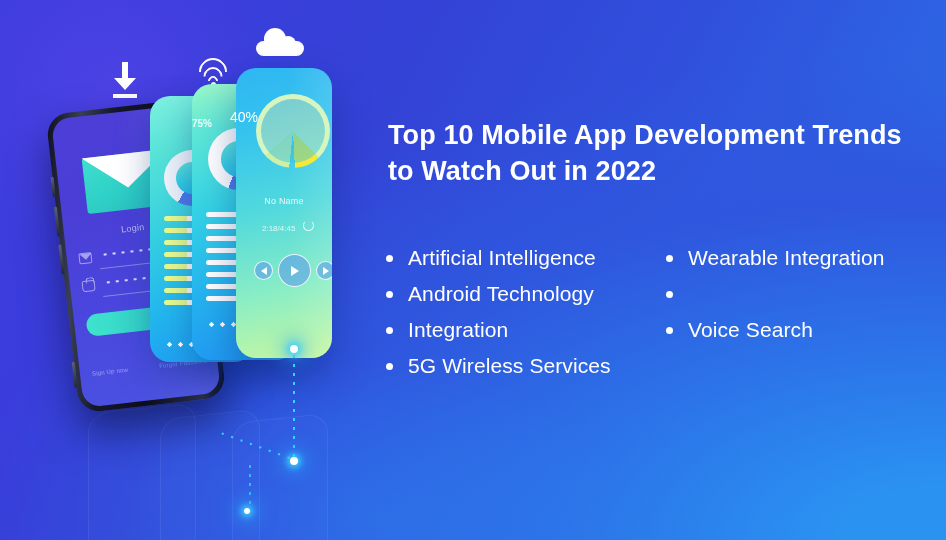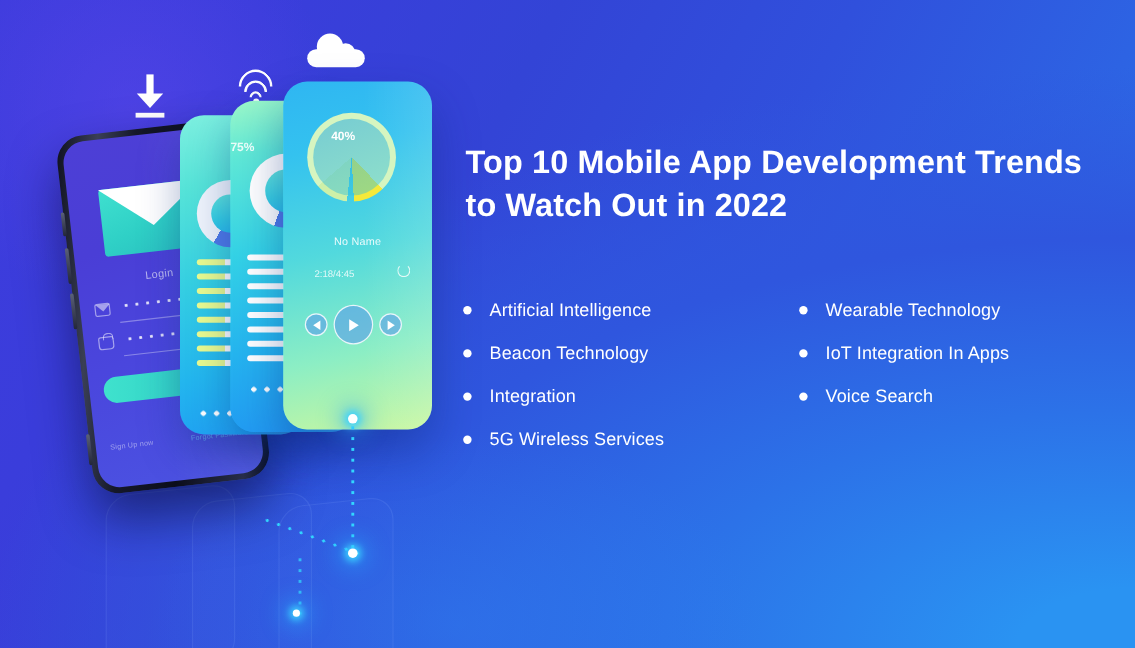--- a/index.html
+++ b/index.html
@@ -124,43 +124,43 @@
     left:150px; top:96px; width:104px; height:266px;
     background:linear-gradient(170deg,#7ef0e0 0%,#55e3d8 22%,#35cfe2 50%,#23b6ee 78%,#1f9ef3 100%);
     box-shadow:0 16px 34px rgba(10,40,120,.35);
   }
   #card2 {
     left:192px; top:84px; width:104px; height:276px;
     background:linear-gradient(170deg,#9cf7c8 0%,#5fe8d6 16%,#34d2e6 44%,#25b4ef 72%,#2196f3 100%);
     box-shadow:0 16px 34px rgba(10,40,120,.35);
   }
   #card3 {
-    left:236px; top:68px; width:124px; height:290px;
+    left:236px; top:68px; width:96px; height:290px;
     background:linear-gradient(168deg,#2fb6f2 0%,#34c2ef 20%,#52d9dd 48%,#8ceec4 76%,#c9f79f 100%);
     box-shadow:0 18px 38px rgba(10,40,120,.4);
   }
   .card-sheen {
     position:absolute; right:0; top:0; width:46%; height:100%;
     background:linear-gradient(90deg, rgba(255,255,255,0), rgba(255,255,255,.12));
   }
 
   
   .donut { position:absolute; border-radius:50%; }
   #donut1 {
     left:16px; top:44px; width:62px; height:62px;
     background:conic-gradient(from 200deg, #ffffff 0turn .60turn, #4f7ae8 .60turn 1turn);
   }
   #donut1::after {
     content:""; position:absolute; left:13px; top:13px; right:13px; bottom:13px;
     border-radius:50%;
     background:linear-gradient(170deg,#63e6dc 0%,#37cfe3 60%,#29bdee 100%);
   }
   #donut1-label {
-    position:absolute; left:0; right:0; top:25px; text-align:right;
-    color:#ffffff; font-size:10px; font-weight:bold; z-index:2;
+    position:absolute; left:0; right:0; top:25px; text-align:center;
+    color:#ffffff; font-size:14px; font-weight:normal; z-index:2;
   }
   #donut2 {
     left:14px; top:54px; width:56px; height:56px;
     background:conic-gradient(from 210deg, #eef3fb 0turn .52turn, #4f7ae8 .52turn 1turn);
   }
   #donut2::after {
     content:""; position:absolute; left:12px; top:12px; right:12px; bottom:12px;
     border-radius:50%;
     background:linear-gradient(170deg,#5fe4db 0%,#33cde4 60%,#27b9ee 100%);
   }
@@ -296,21 +296,21 @@
   
   #content { position:absolute; left:386px; top:0; width:560px; height:540px; }
   #title {
     position:absolute; left:2px; top:118px; width:536px;
     color:#ffffff; font-size:27px; line-height:1.33; letter-spacing:.1px;
   }
   #lists { position:absolute; left:0; top:240px; width:560px; display:flex; }
   .trend-col { width:290px; }
   .trend-item {
     display:flex; align-items:center; height:36px; color:#ffffff;
-    font-size:15px; letter-spacing:.1px;text-align:right;
+    font-size:21px; letter-spacing:.1px;text-align:right;
   }
   .bullet {
     width:7px; height:7px; border-radius:50%; background:#ffffff;
     margin-right:15px; flex:0 0 auto;
   }
 </style>
 </head>
 <body>
 
 <div id="bg">
@@ -448,40 +448,39 @@
 
   <div id="lists">
 
     <div class="trend-col">
       <div class="trend-item">
         <span class="bullet"></span>
         <span>Artificial Intelligence</span>
       </div>
       <div class="trend-item">
         <span class="bullet"></span>
-        <span>Beacon Technology</span>
+        <span>Android Technology</span>
       </div>
       <div class="trend-item">
         <span class="bullet"></span>
         <span>Integration</span>
       </div>
       <div class="trend-item">
         <span class="bullet"></span>
         <span>5G Wireless Services</span>
       </div>
     </div>
 
     <div class="trend-col">
       <div class="trend-item">
         <span class="bullet"></span>
-        <span>Wearable Technology</span>
-      </div>
-      <div class="trend-item">
-        <span class="bullet"></span>
-        <span>IoT Integration In Apps</span>
+        <span>Wearable Integration</span>
+      </div>
+      <div class="trend-item">
+        <span class="bullet"></span>
       </div>
       <div class="trend-item">
         <span class="bullet"></span>
         <span>Voice Search</span>
       </div>
     </div>
 
   </div>
 </div>
 

